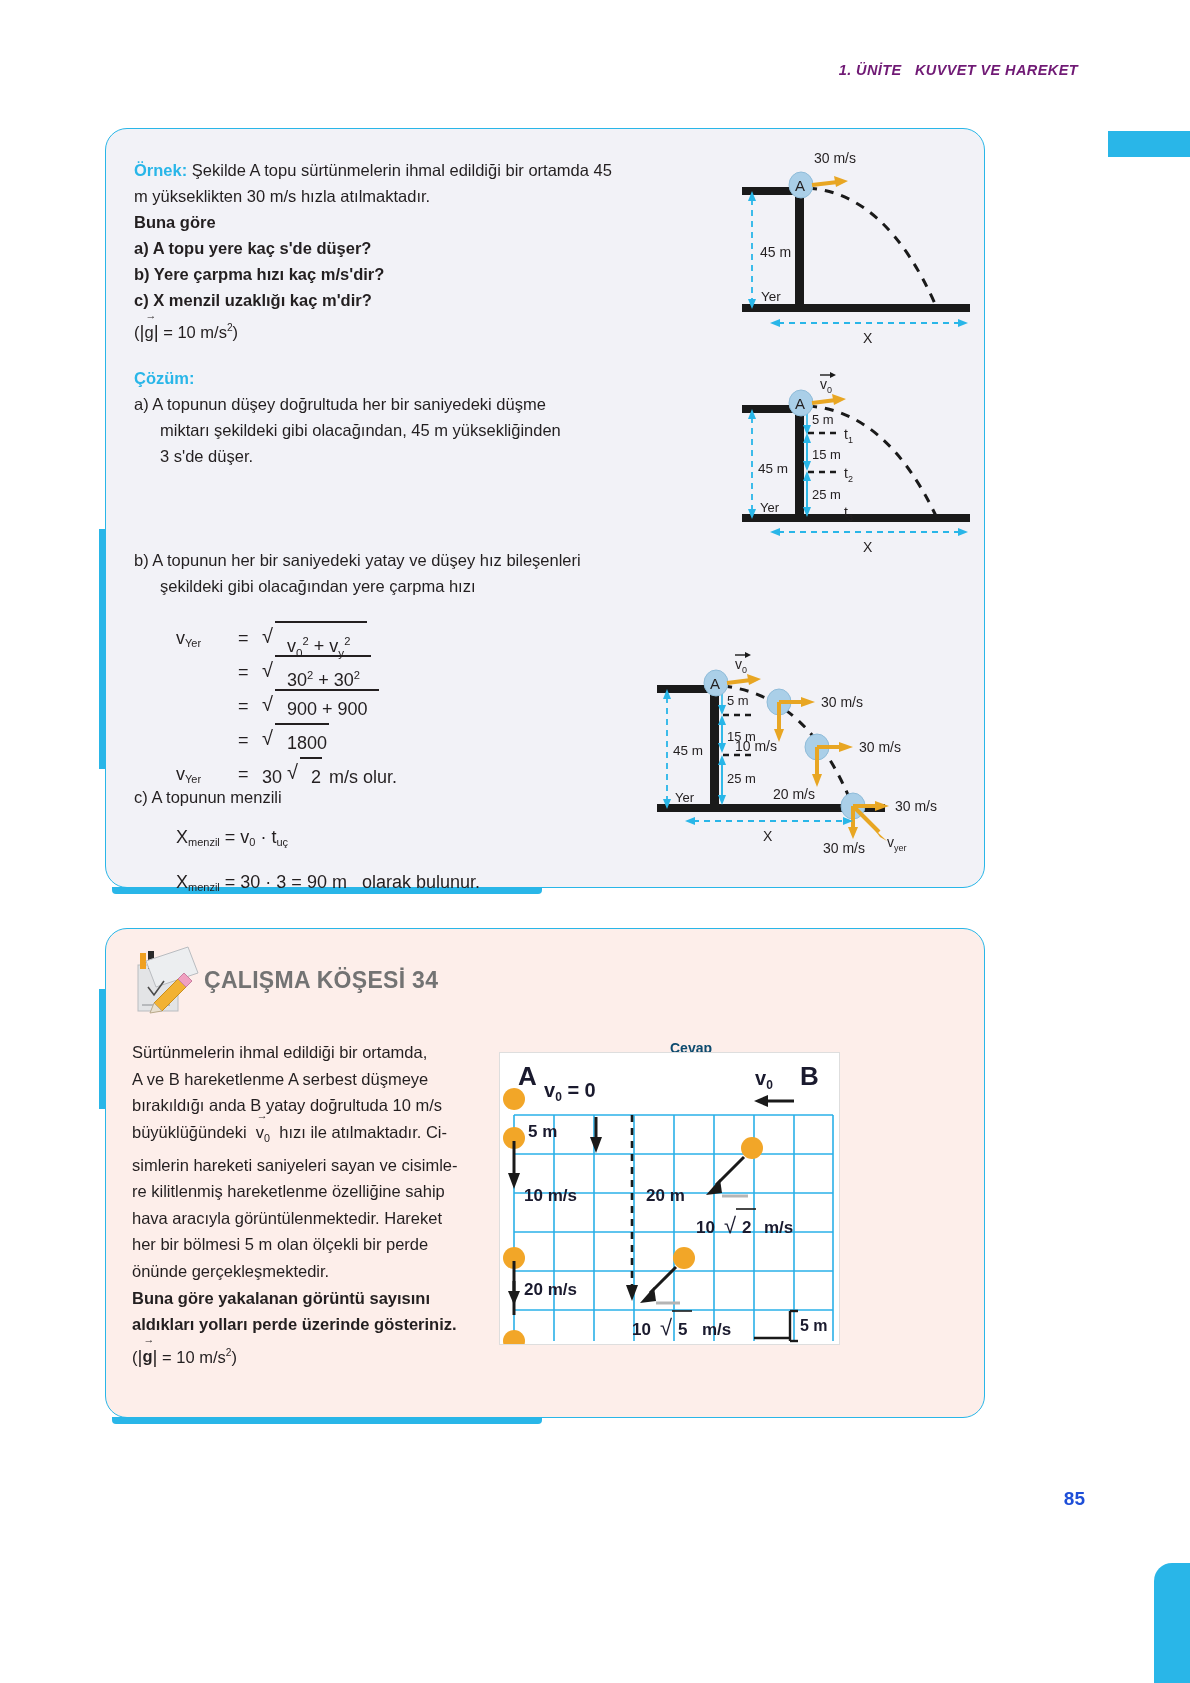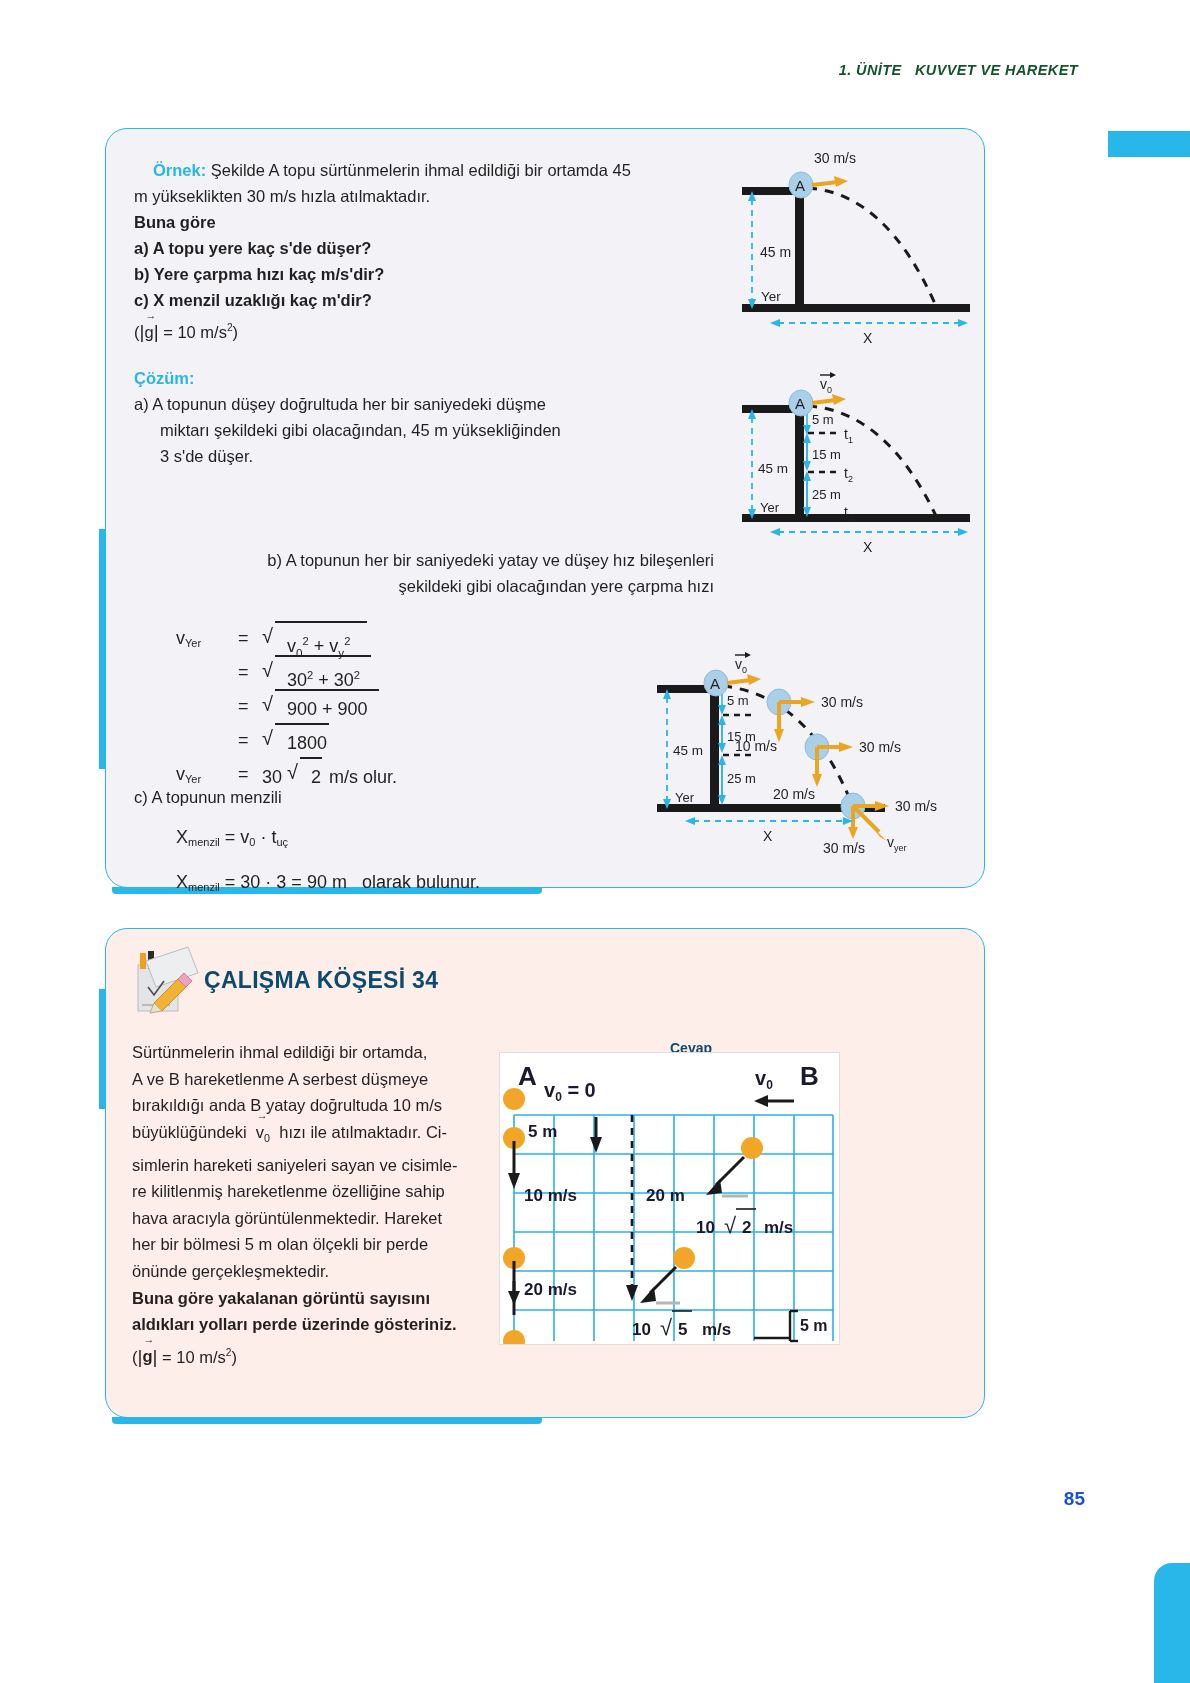--- a/index.html
+++ b/index.html
@@ -10,21 +10,21 @@
     font-family:"Liberation Sans", sans-serif;
     color:#231f20;
     position:relative;
     overflow:hidden;
   }
 
   
   .unit-header{
     position:absolute; right:112px; top:62px;
     font-size:14.5px; font-style:italic; font-weight:bold;
-    color:#14532d; letter-spacing:.4px; white-space:pre;text-align:center;
+    color:#701a75; letter-spacing:.4px; white-space:pre;text-align:center;
   }
   .tab-blue{
     position:absolute; right:0px; top:131px;
     width:82px; height:26px; background:#29b6e8;
   }
 
   
   .card-example{
     position:absolute; left:105px; top:128px;
     width:880px; height:760px;
@@ -35,21 +35,21 @@
   .card-example .shadow-b{
     position:absolute; left:6px; bottom:-7px; width:430px; height:7px;
     background:#29b6e8; border-radius:0 0 4px 4px;
   }
   .card-example .edge-l{
     position:absolute; left:-7px; top:400px; width:7px; height:240px;
     background:#29b6e8;
   }
 
   .ex-body{ position:absolute; left:28px; top:28px; width:600px; }
-  .lbl-accent{ color:#29b6e8; font-weight:bold;margin-left:19px; }
+  .lbl-accent{ color:#29b6e8; font-weight:bold; }
   .p{ font-size:16.5px; line-height:26px; margin:0; }
   .bold{ font-weight:bold; }
   .idt{ padding-left:26px; text-indent:-26px; }
   .idt2{ padding-left:26px; }
 
   .gvec{ display:inline-block; position:relative; }
   .gvec .ar{
     position:absolute; left:1px; top:-9px; font-size:11px; line-height:1;
   }
   sub{ font-size:.65em; }
@@ -85,21 +85,21 @@
   .card-study .shadow-b{
     position:absolute; left:6px; bottom:-7px; width:430px; height:7px;
     background:#29b6e8; border-radius:0 0 4px 4px;
   }
   .card-study .edge-l{
     position:absolute; left:-7px; top:60px; width:7px; height:120px;
     background:#29b6e8;
   }
   .study-title{
     position:absolute; left:98px; top:38px;
-    font-size:23px; font-weight:bold; letter-spacing:.3px; color:#0c4a6e;text-align:right;
+    font-size:23px; font-weight:bold; letter-spacing:.3px; color:#737373;text-align:right;
   }
   .note-icon{ position:absolute; left:20px; top:14px; }
 
   .study-text{
     position:absolute; left:26px; top:110px; width:382px;
     font-size:16.5px; line-height:26.6px;
   }
 
   .cevap{
     position:absolute; left:670px; top:1040px;
@@ -145,21 +145,21 @@
       <span>(</span><span style="font-size:19px;">|</span><span class="gvec"><span class="ar">→</span><span>g</span></span><span style="font-size:19px;">|</span>
       <span>= 10 m/s</span><sup>2</sup><span>)</span>
     </p>
 
     <p class="p lbl-accent bold" style="margin-top:20px;">Çözüm:</p>
     <p class="p idt">a)  A topunun düşey doğrultuda her bir saniyedeki düşme</p>
     <p class="p idt2">miktarı şekildeki gibi olacağından, 45 m yüksekliğinden</p>
     <p class="p idt2">3 s'de düşer.</p>
   </div>
 
-  <div style="position:absolute; left:28px; top:418px; width:580px;text-align:right;">
+  <div style="position:absolute; left:28px; top:418px; width:580px;">
     <p class="p idt">b)  A topunun her bir saniyedeki yatay ve düşey hız bileşenleri</p>
     <p class="p idt2">şekildeki gibi olacağından yere çarpma hızı</p>
   </div>
 
   <div class="math" style="position:absolute; left:28px; top:478px;">
     <div class="mrow">
       <span class="mlab"><span>v</span><sub class="msmall">Yer</sub></span>
       <span class="eq">=</span>
       <span class="radical">
         <span class="bar" style="width:92px;"></span>

